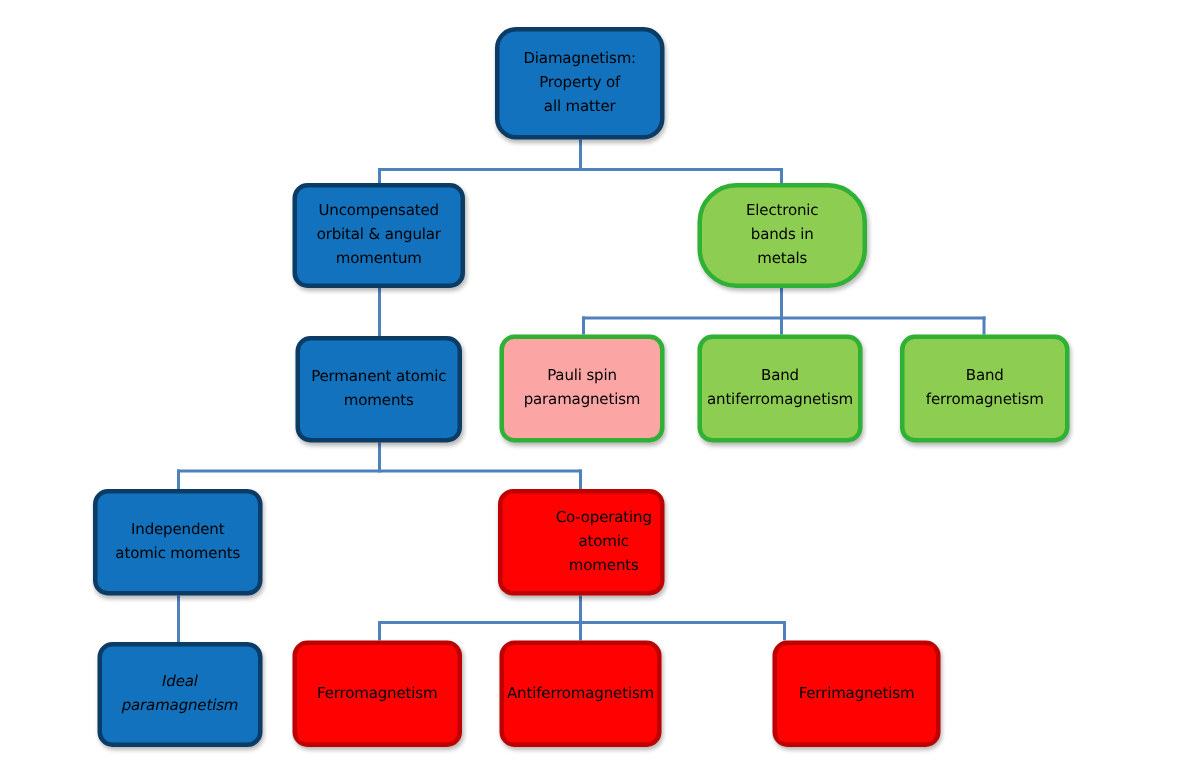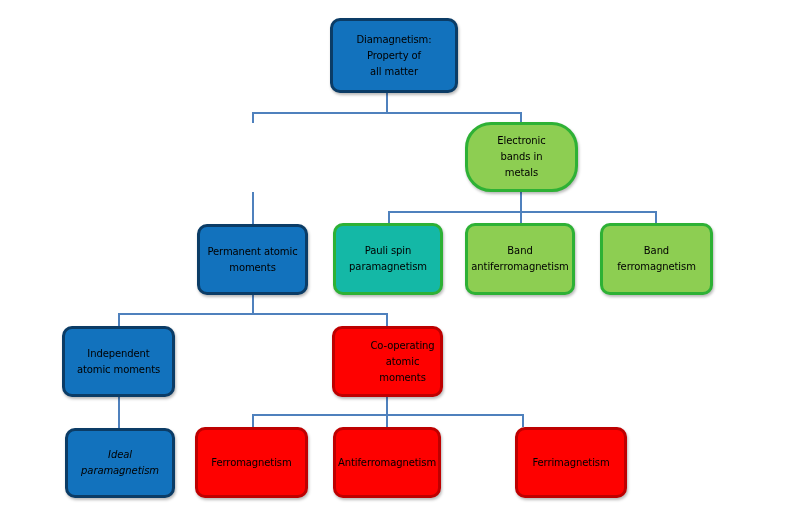--- a/index.html
+++ b/index.html
@@ -29,21 +29,21 @@
     box-shadow:1px 2px 3px rgba(0,0,0,0.28);
   }
   .edge{
     position:absolute;
     background:var(--connector,#4F81BD);
   }
   .edge.v{width:2px;}
   .edge.h{height:2px;}
 
   
-  #n-diamagnetism        {left:330px;top:18px; width:128px;height:75px;}
+  #n-diamagnetism        {left:330px;top:18px; width:113px;height:75px;border-radius:14px;}
   #n-uncompensated       {left:195px;top:122px;width:115px;height:70px;}
   #n-electronic-bands    {left:465px;top:122px;width:113px;height:70px;border-radius:26px;}
   #n-permanent-moments   {left:197px;top:224px;width:111px;height:71px;}
   #n-pauli-spin          {left:333px;top:223px;width:110px;height:72px;}
   #n-band-antiferro      {left:465px;top:223px;width:110px;height:72px;}
   #n-band-ferro          {left:600px;top:223px;width:113px;height:72px;}
   #n-independent-moments {left:62px; top:326px;width:113px;height:71px;}
   #n-cooperating-moments {left:332px;top:326px;width:111px;height:71px;}
   #n-ideal-paramagnetism {left:65px; top:428px;width:110px;height:70px;font-style:italic;}
   #n-ferromagnetism      {left:195px;top:427px;width:113px;height:71px;}
@@ -77,26 +77,29 @@
 
   <div class="edge v" style="left:386px;top:397px;height:19px;"></div>
   <div class="edge h" style="left:252px;top:414px;width:271px;"></div>
   <div class="edge v" style="left:252px;top:414px;height:13px;"></div>
   <div class="edge v" style="left:386px;top:414px;height:13px;"></div>
   <div class="edge v" style="left:522px;top:414px;height:13px;"></div>
 
   <div class="node" id="n-diamagnetism" style="background: rgb(18, 114, 189); border-color: rgb(11, 60, 102);">Diamagnetism:
 Property of
 all matter</div>
+  <div class="node" id="n-uncompensated" style="background: rgb(18, 114, 189); border-color: rgb(11, 60, 102);">Uncompensated
+orbital &amp; angular
+momentum</div>
   <div class="node" id="n-electronic-bands" style="background: rgb(141, 206, 82); border-color: rgb(46, 177, 53);">Electronic
 bands in
 metals</div>
   <div class="node" id="n-permanent-moments" style="background: rgb(18, 114, 189); border-color: rgb(11, 60, 102);">Permanent atomic
 moments</div>
-  <div class="node" id="n-pauli-spin" style="background: #14b8a6; border-color: rgb(46, 177, 53);">Pauli spin
+  <div class="node" id="n-pauli-spin" style="background: #fca5a5; border-color: rgb(46, 177, 53);">Pauli spin
 paramagnetism</div>
   <div class="node" id="n-band-antiferro" style="background: rgb(141, 206, 82); border-color: rgb(46, 177, 53);">Band
 antiferromagnetism</div>
   <div class="node" id="n-band-ferro" style="background: rgb(141, 206, 82); border-color: rgb(46, 177, 53);">Band
 ferromagnetism</div>
   <div class="node" id="n-independent-moments" style="background: rgb(18, 114, 189); border-color: rgb(11, 60, 102);">Independent
 atomic moments</div>
   <div class="node" id="n-cooperating-moments" style="background: rgb(254, 1, 0); border-color: rgb(190, 0, 0); padding-left: 32px;">Co-operating
 atomic moments</div>
   <div class="node" id="n-ideal-paramagnetism" style="background: rgb(18, 114, 189); border-color: rgb(11, 60, 102);">Ideal

